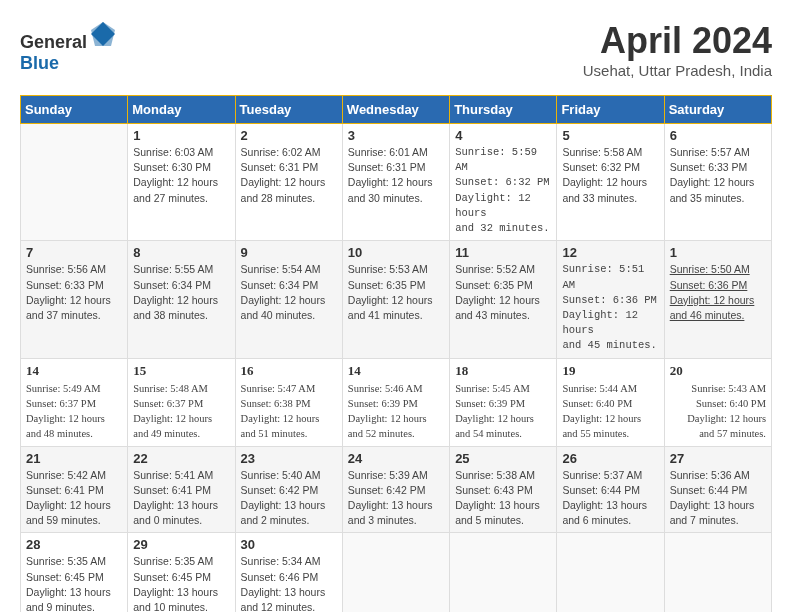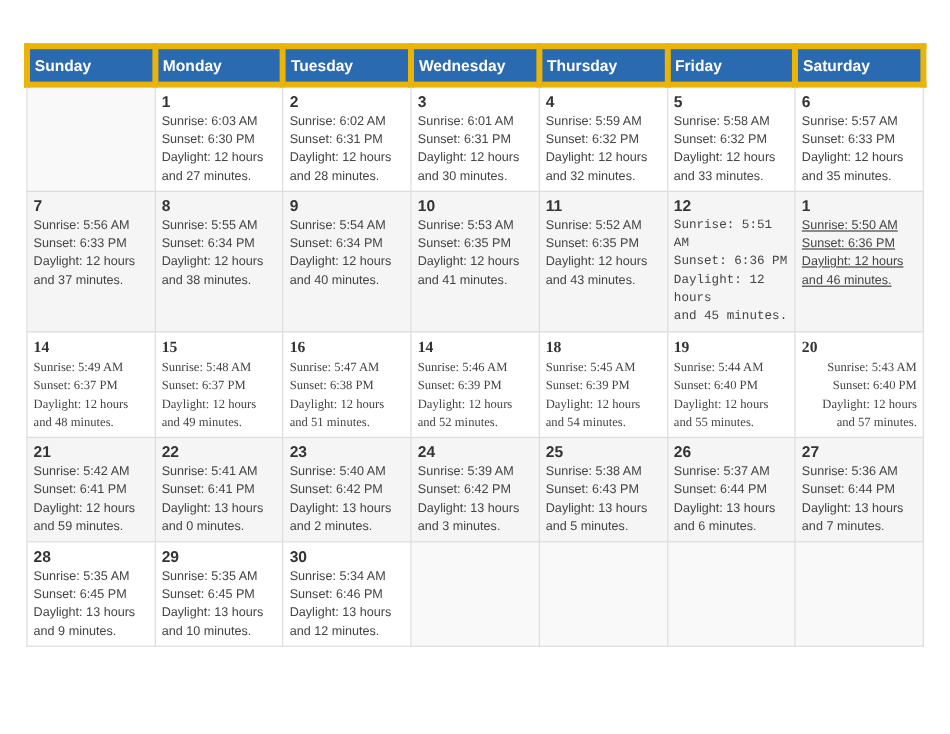--- a/index.html
+++ b/index.html
@@ -42,21 +42,21 @@
       border-collapse: collapse;
       font-size: 11px;
     }
     .calendar th {
       background-color: #2a6ab1;
       color: #fff;
       padding: 6px 4px;
       text-align: left;
       font-size: 13px;
       font-weight: bold;
-      border: 5px solid #eab308;
+      border: 1px solid #eab308;
     }
     .calendar td {
       vertical-align: top;
       border: 1px solid #ddd;
       padding: 4px 5px;
       min-height: 80px;
       width: calc(100% / 7);
       background: #fff;
     }
     .calendar tr:nth-child(even) td {
@@ -84,20 +84,33 @@
     .row-1 td { background: #fff; }
     .row-2 td { background: #f5f5f5; }
     .row-3 td { background: #fff; font-family: Liberation Serif, serif; }
     .row-4 td { background: #f5f5f5; }
     .row-5 td { background: #fff; }
   </style>
 </head>
 <body>
 
 <div class="header">
+  <div class="logo">
+    <div>
+      <span style="font-size:18px;font-weight:bold;color:#333;">General</span><svg class="logo-icon" viewBox="0 0 28 28">
+          <polygon points="14,2 26,14 14,26 2,14" fill="#1a6aaa"></polygon>
+          <polygon points="14,2 26,10 22,26 6,26 2,10" fill="#1a6aaa" opacity="0.5"></polygon>
+        </svg><br>
+      <span style="font-size:18px;font-weight:bold;color:#1a6aaa;">Blue</span>
+    </div>
+  </div>
+  <div class="title-section">
+    <div class="month-year">April 2024</div>
+    <div class="location">Usehat, Uttar Pradesh, India</div>
+  </div>
 </div>
 
 <table class="calendar">
   <thead>
     <tr>
     <th>Sunday</th>
         <th>Monday</th>
         <th>Tuesday</th>
         <th>Wednesday</th>
         <th>Thursday</th>
@@ -124,21 +137,21 @@
         </td>
         <td>
           <span class="day-number">3</span>
           <div class="day-info" style="white-space: pre-line;">Sunrise: 6:01 AM
 Sunset: 6:31 PM
 Daylight: 12 hours
 and 30 minutes.</div>
         </td>
         <td>
           <span class="day-number">4</span>
-          <div class="day-info" style="white-space: pre-line;">Sunrise: 5:59 AM
+          <div class="day-info" style="white-space: pre-line; font-family: Liberation Mono, monospace;">Sunrise: 5:59 AM
 Sunset: 6:32 PM
 Daylight: 12 hours
 and 32 minutes.</div>
         </td>
         <td>
           <span class="day-number">5</span>
           <div class="day-info" style="white-space: pre-line;">Sunrise: 5:58 AM
 Sunset: 6:32 PM
 Daylight: 12 hours
 and 33 minutes.</div>

